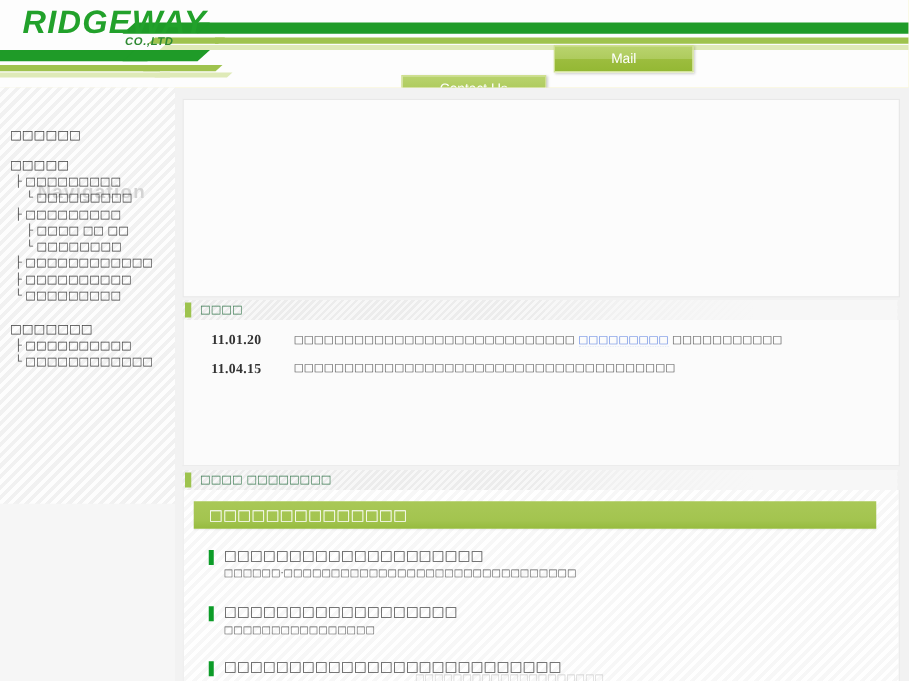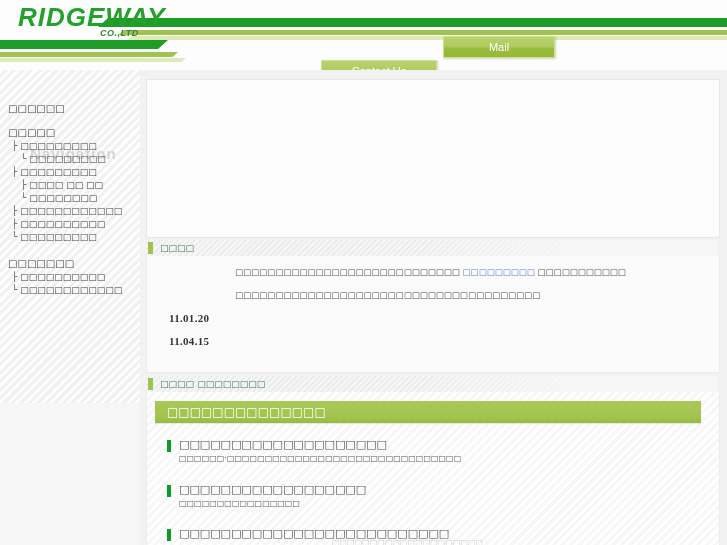--- a/index.html
+++ b/index.html
@@ -127,21 +127,21 @@
 
   #newshead{top:170px;}
   #newsbox{
     position:absolute;left:6px;top:186px;width:572px;height:116px;
     background:#fbfbfb;border:1px solid #ececec;border-top:none;
   }
   .newsrow{position:absolute;left:0;width:540px;height:23px;}
   .news-date{
     position:absolute;left:22px;top:4px;
     font-family:"Liberation Serif", serif;
-    font-weight:bold;font-size:11px;color:#333;letter-spacing:0.3px;margin-top:46px;
+    font-weight:bold;font-size:11px;color:#333;letter-spacing:0.3px;
   }
   .news-text{
     position:absolute;left:88px;top:5px;width:440px;
     font-family:"DejaVu Sans", sans-serif;
     font-size:8.5px;color:#4f4f4f;white-space:nowrap;overflow:hidden;
   }
   .news-link{color:#5a7fe0;border-bottom:1px dotted #8fa8ea;cursor:pointer;}
 
   #scrollbar{
     position:absolute;left:558px;top:190px;width:15px;height:45px;

